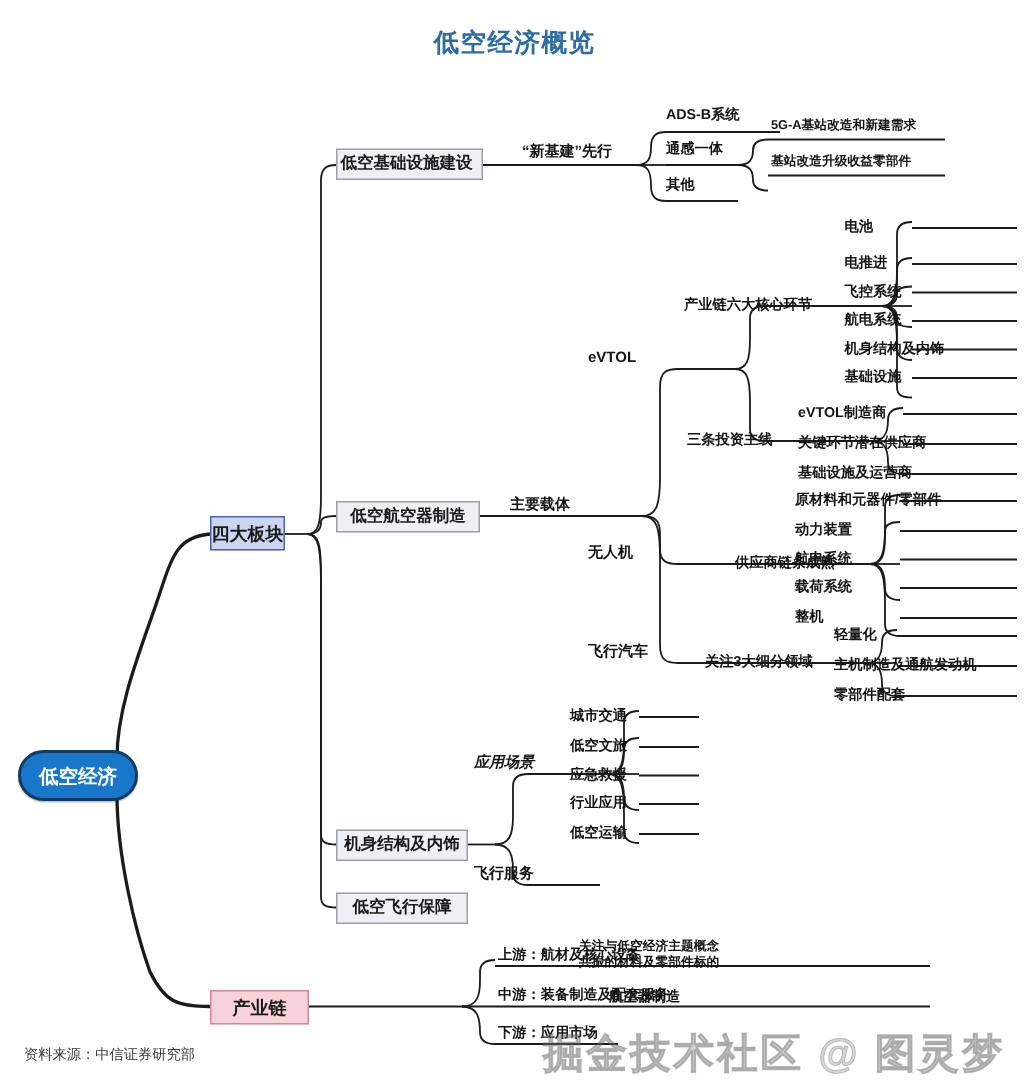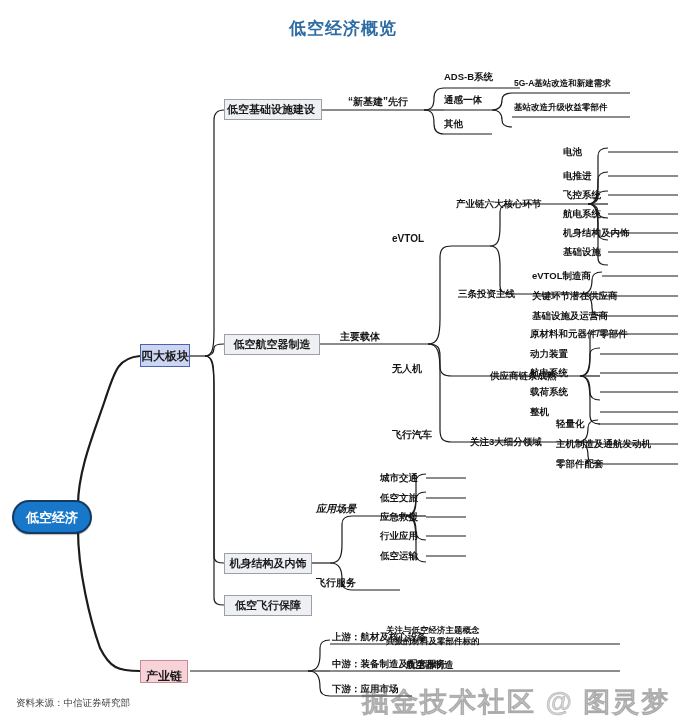--- a/index.html
+++ b/index.html
@@ -177,21 +177,21 @@
   </svg>
 
   <div class="node n-root" style="left:12px;top:500px;width:80px;height:34px;">
     <span>低空经济</span>
   </div>
 
   <div class="node n-l1-blue" style="left:140px;top:344px;width:50px;height:23px;">
     <span>四大板块</span>
   </div>
 
-  <div class="node n-l1-pink" style="left:140px;top:660px;width:48px;height:23px;align-items:flex-end;">
+  <div class="node n-l1-pink" style="left:140px;top:660px;width:66px;height:23px;">
     <span>产业链</span>
   </div>
 
   <div class="node n-l2" style="left:224px;top:99px;width:98px;height:21px;justify-content:flex-end;">
     <span>低空基础设施建设</span>
   </div>
 
   <div class="node n-l2" style="left:224px;top:334px;width:96px;height:21px;">
     <span>低空航空器制造</span>
   </div>

